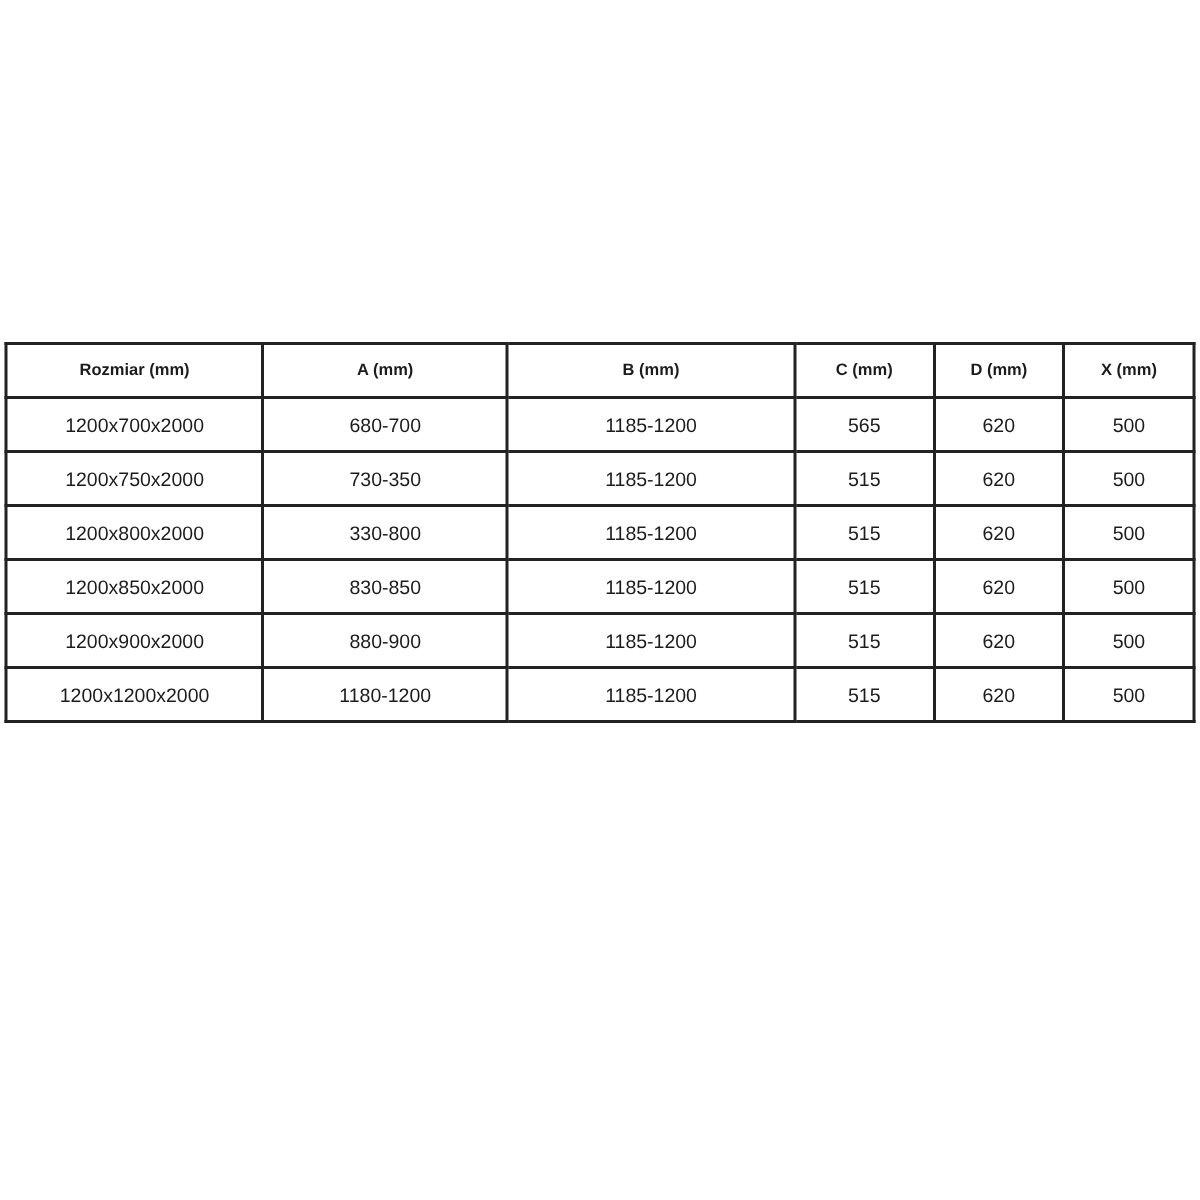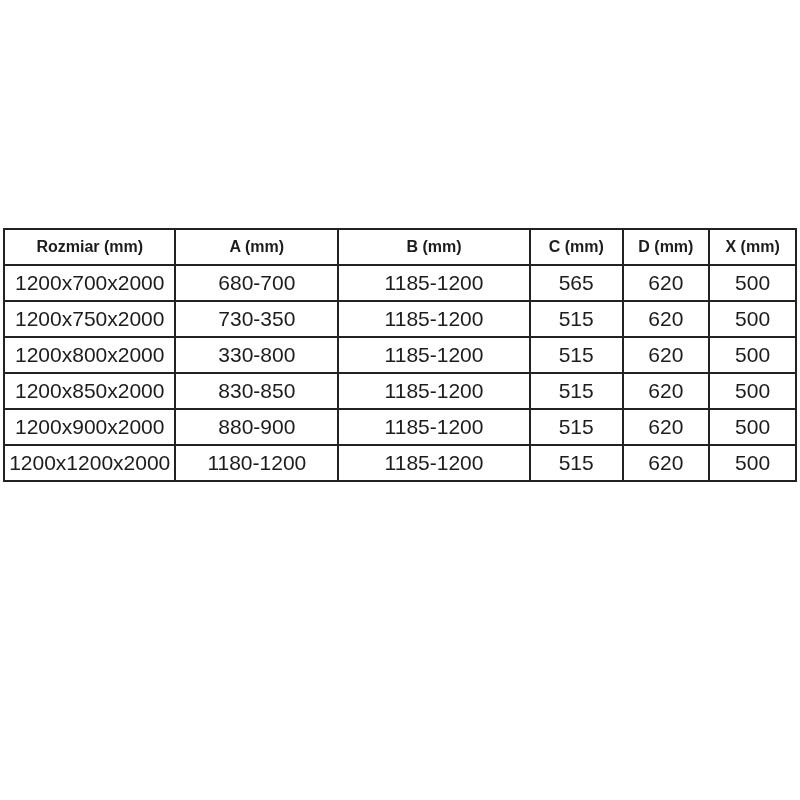--- a/index.html
+++ b/index.html
@@ -30,26 +30,26 @@
   table.spec-table td {
     border: 2px solid #222222;
     text-align: center;
     vertical-align: middle;
     color: #1c1c1c;
     padding: 0 2px;
     overflow: hidden;
     white-space: nowrap;
   }
   table.spec-table th {
-    font-size: 16px;
+    font-size: 11px;
     font-weight: bold;
     height: 34px;
   }
   table.spec-table td {
-    font-size: 21px;
+    font-size: 13px;
     font-weight: normal;
     height: 34px;
   }
   col.c-rozmiar { width: 21.65%; }
   col.c-a       { width: 20.55%; }
   col.c-b       { width: 24.20%; }
   col.c-c       { width: 11.70%; }
   col.c-d       { width: 10.95%; }
   col.c-x       { width: 10.95%; }
 </style>

